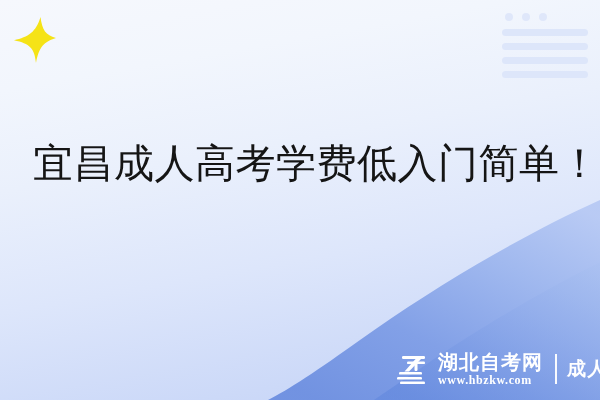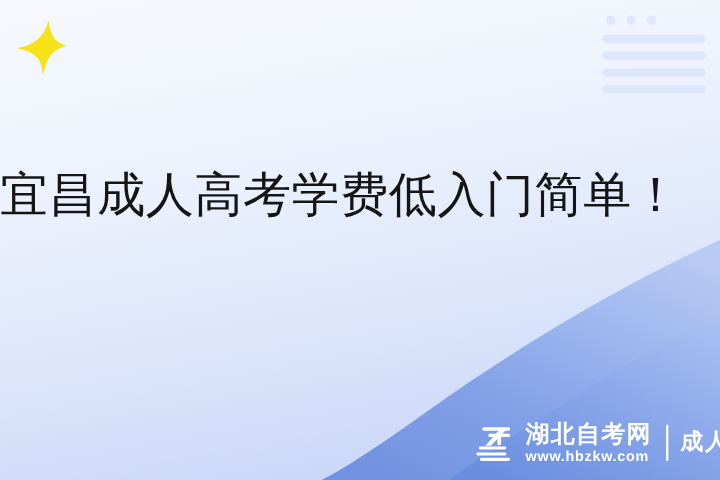--- a/index.html
+++ b/index.html
@@ -76,21 +76,21 @@
     border-radius: 4px;
     background: #dde6fa;
   }
 
   
   .headline {
     position: absolute;
     left: 0;
     top: 134px;
     width: 600px;
-    text-align: left;
+    text-align: right;
   }
   .headline .line {
     display: block;
     font-size: 40px;
     line-height: 58px;
     letter-spacing: 0.5px;
     font-weight: 400;
     color: #151515;
     white-space: nowrap;
   }
@@ -125,21 +125,21 @@
     letter-spacing: 1px;
     white-space: nowrap;
   }
   .brand-url {
     font-size: 12px;
     line-height: 14px;
     font-weight: 700;
     color: #ffffff;
     letter-spacing: 0.6px;
     white-space: nowrap;
-    font-family: Liberation Sans, sans-serif;
+    font-family: Liberation Serif, serif;
   }
   .brand-divider {
     width: 2px;
     height: 30px;
     background: #ffffff;
     margin: 0 10px 0 12px;
     flex: 0 0 auto;
     opacity: 0.95;
   }
   .brand-tag {

